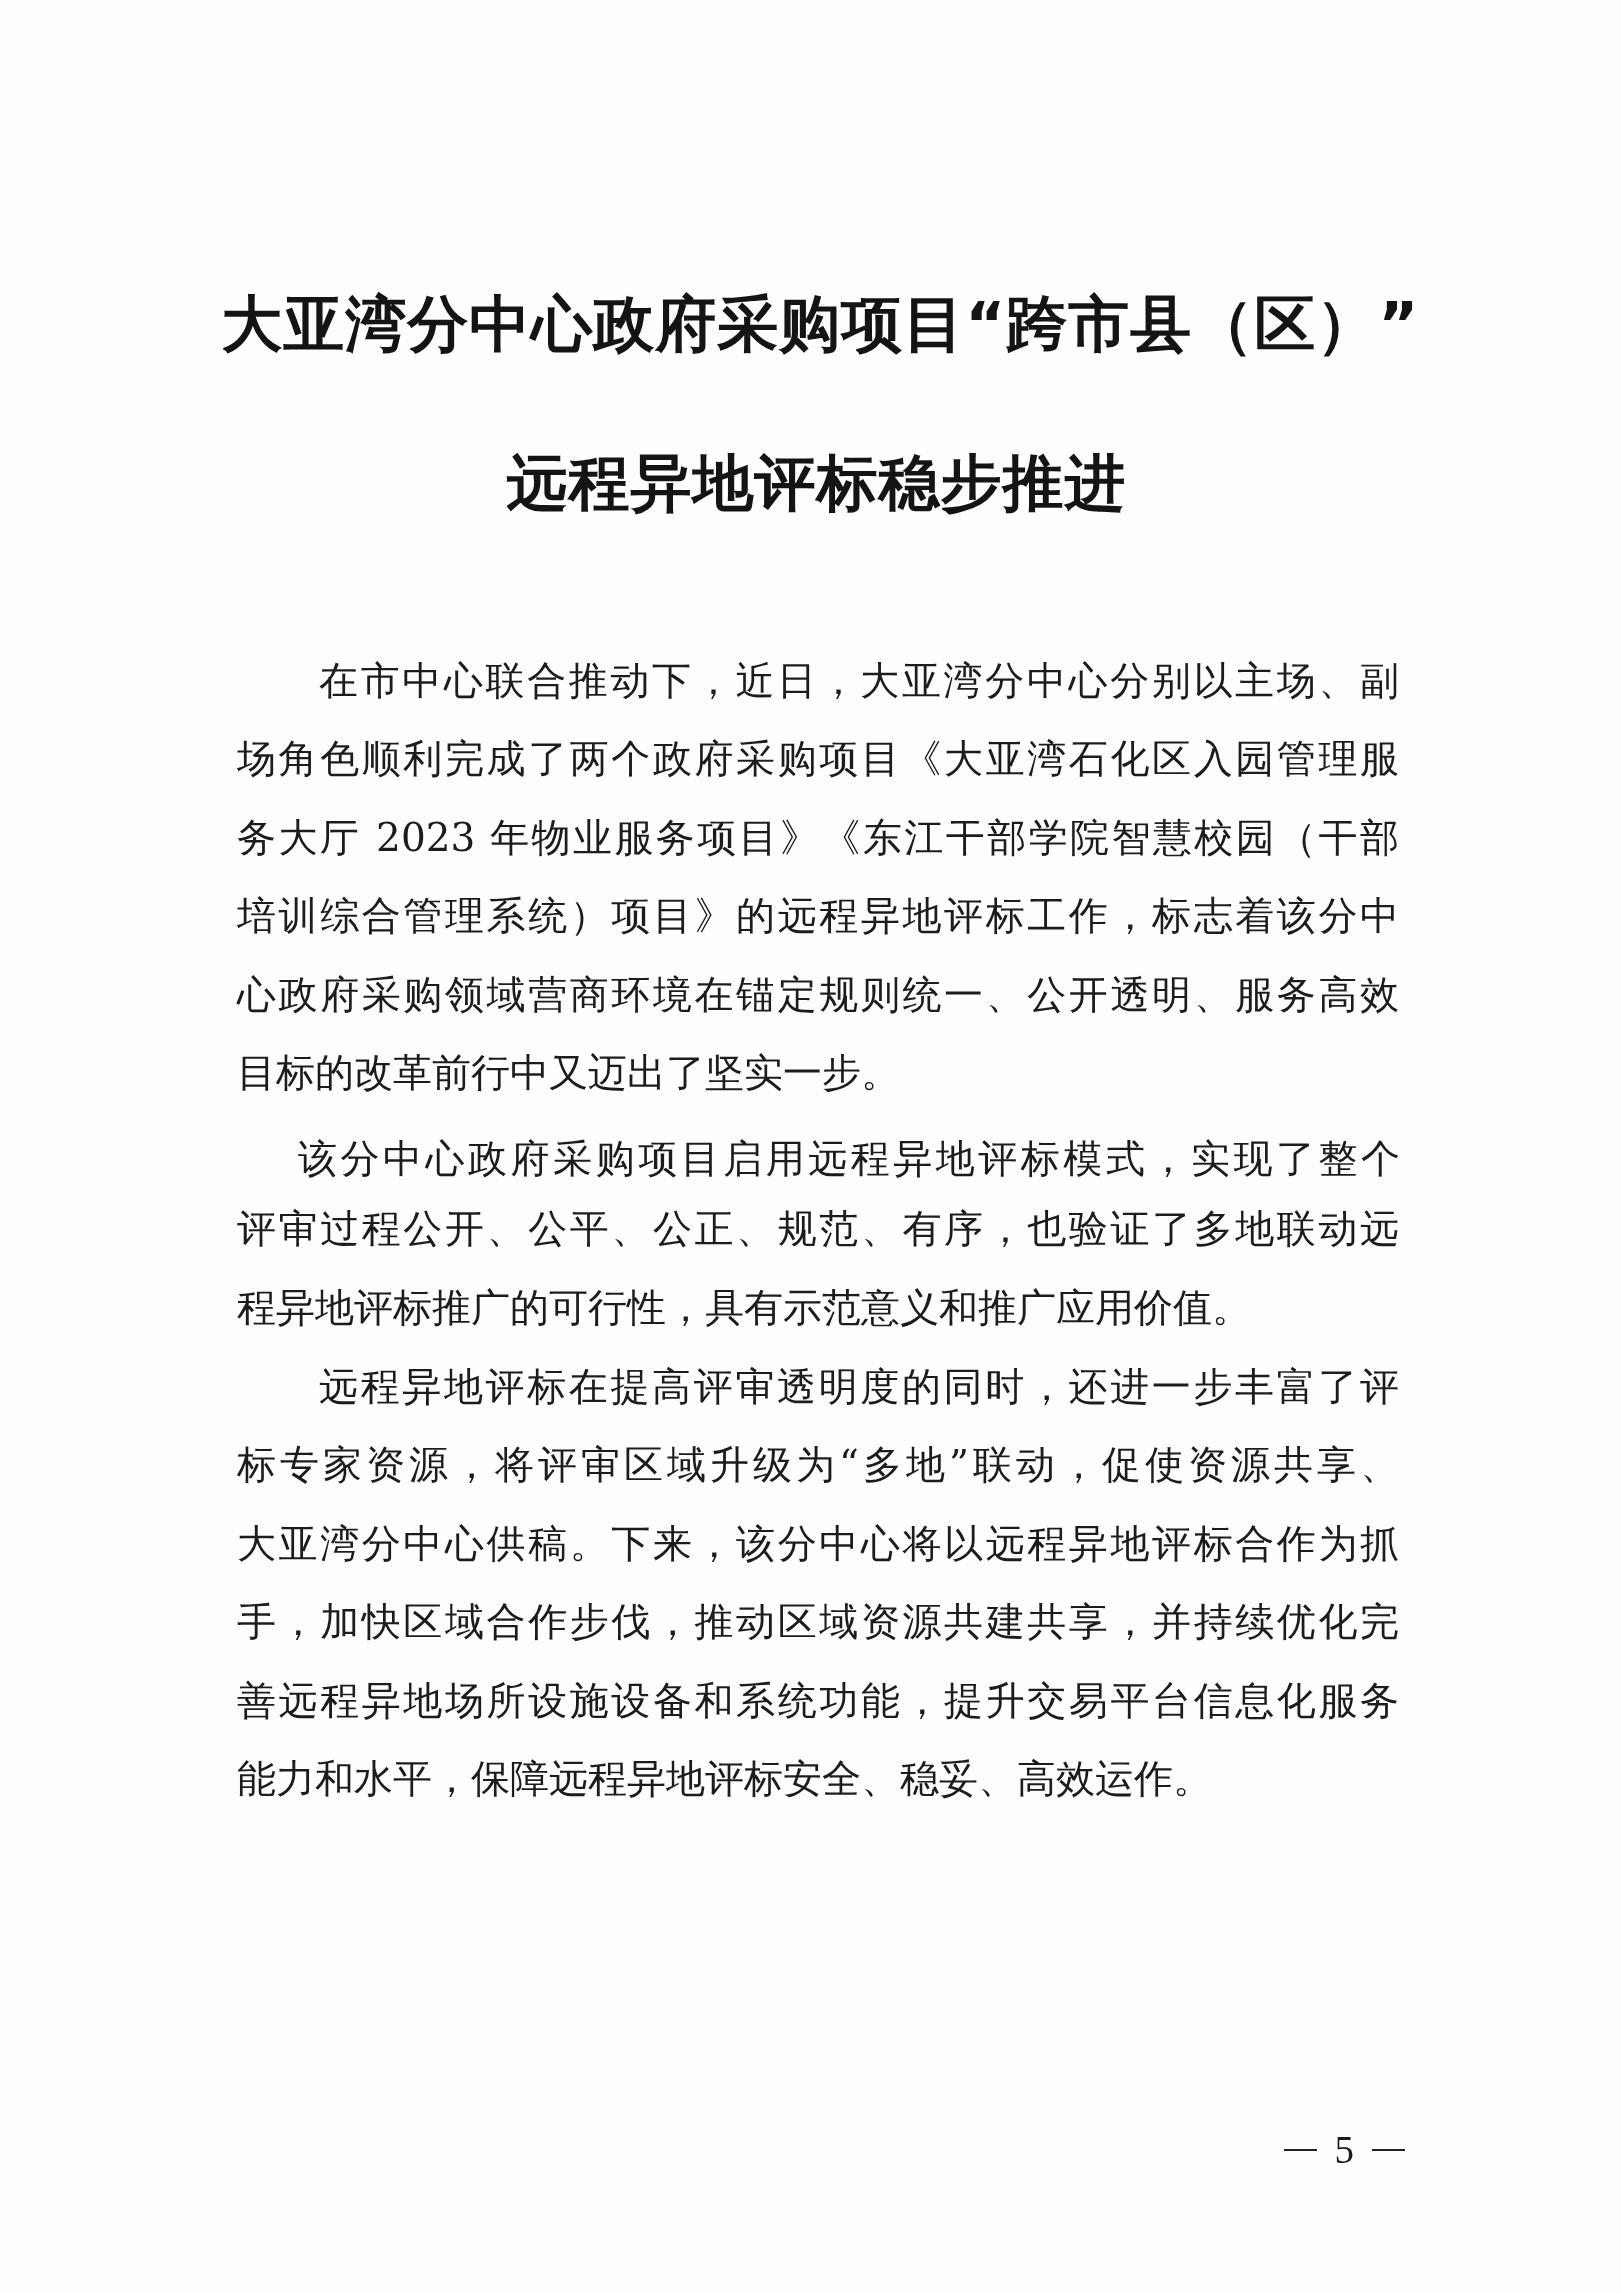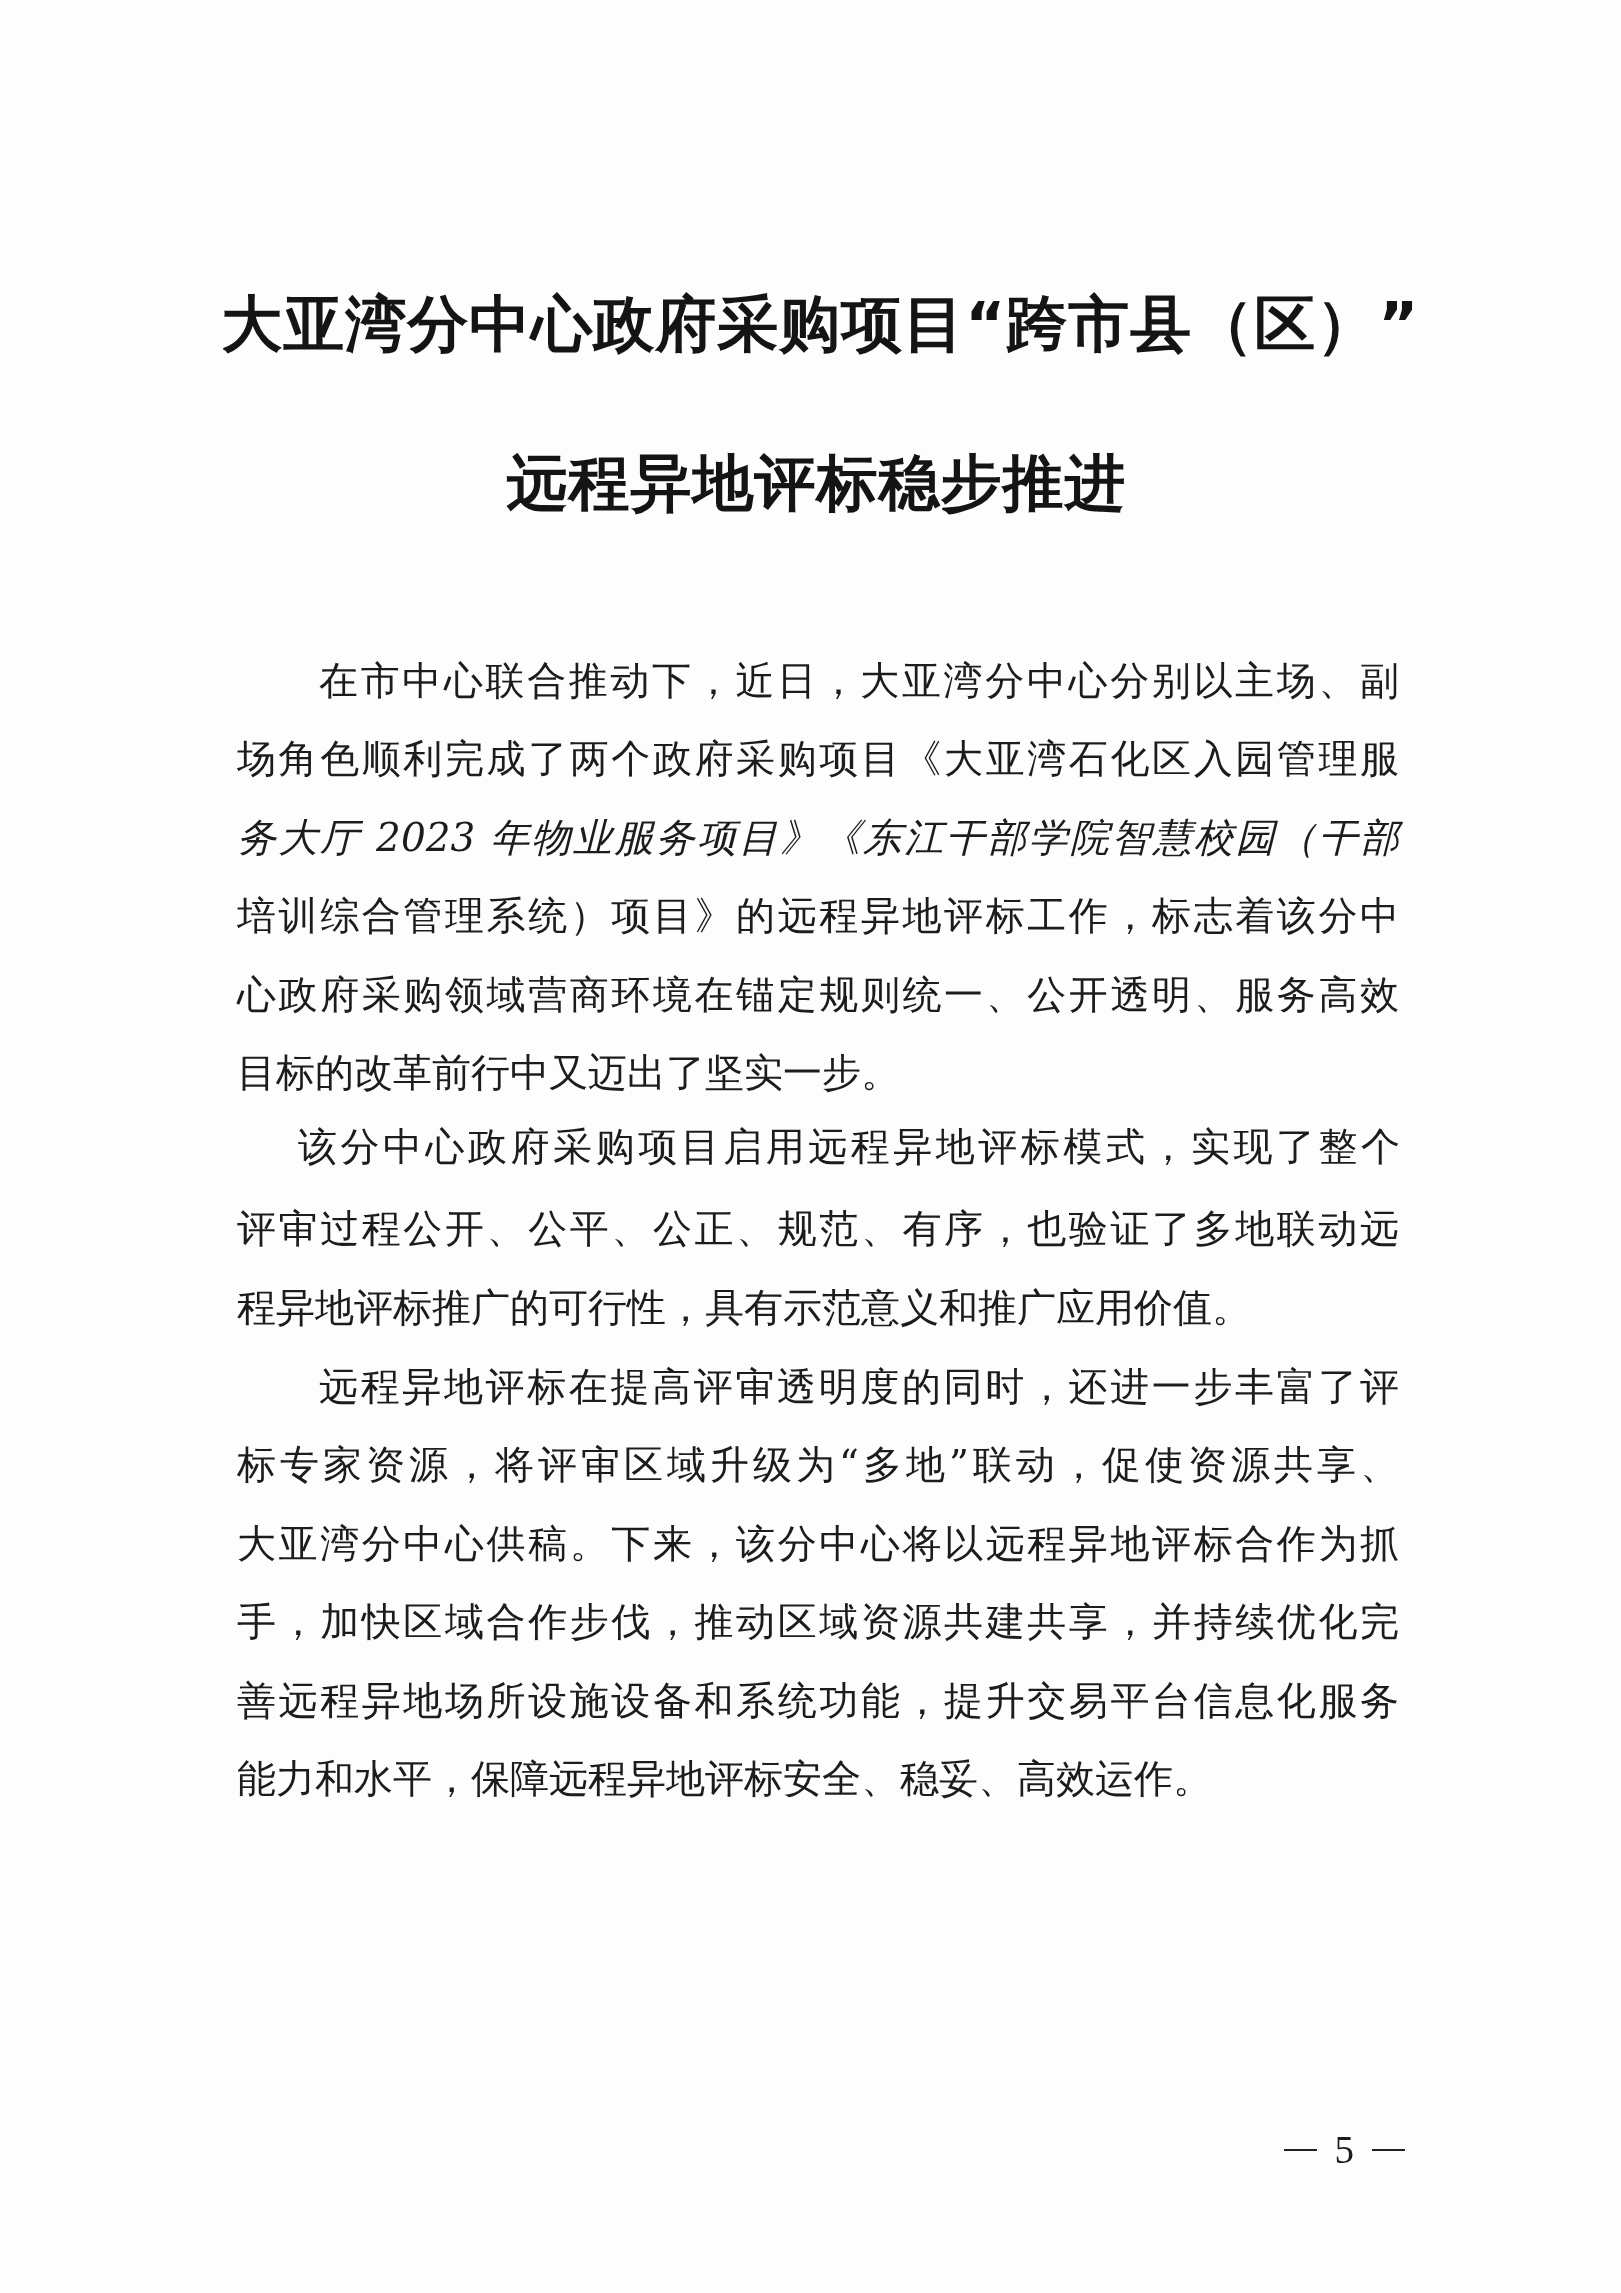--- a/index.html
+++ b/index.html
@@ -98,28 +98,28 @@
 <body>
 
 <div class="page">
 
   <h1 class="title title-line-1">大亚湾分中心政府采购项目“跨市县（区）”</h1>
   <h1 class="title title-line-2">远程异地评标稳步推进</h1>
 
   <div class="body-text" style="top:651px;">
     <p class="line indent" style="top:0px;">在市中心联合推动下，近日，大亚湾分中心分别以主场、副</p>
     <p class="line" style="top:78px;">场角色顺利完成了两个政府采购项目《大亚湾石化区入园管理服</p>
-    <p class="line" style="top:157px;font-style:italic;">务大厅 2023 年物业服务项目》《东江干部学院智慧校园（干部</p>
+    <p class="line" style="top:157px;">务大厅 2023 年物业服务项目》《东江干部学院智慧校园（干部</p>
     <p class="line" style="top:235px;">培训综合管理系统）项目》的远程异地评标工作，标志着该分中</p>
     <p class="line" style="top:314px;">心政府采购领域营商环境在锚定规则统一、公开透明、服务高效</p>
     <p class="line last" style="top:392px;">目标的改革前行中又迈出了坚实一步。</p>
   </div>
 
   <div class="body-text" style="top:1121px;">
-    <p class="line indent" style="top:0px; left:61px; width:1102px;font-family:Liberation Mono, monospace;">该分中心政府采购项目启用远程异地评标模式，实现了整个</p>
+    <p class="line indent" style="top:8px; left:61px; width:1102px;">该分中心政府采购项目启用远程异地评标模式，实现了整个</p>
     <p class="line" style="top:78px;">评审过程公开、公平、公正、规范、有序，也验证了多地联动远</p>
     <p class="line last" style="top:157px;">程异地评标推广的可行性，具有示范意义和推广应用价值。</p>
   </div>
 
   <div class="body-text" style="top:1357px;">
     <p class="line indent" style="top:0px;">远程异地评标在提高评审透明度的同时，还进一步丰富了评</p>
     <p class="line" style="top:78px;">标专家资源，将评审区域升级为“多地”联动，促使资源共享、</p>
     <p class="line" style="top:157px;">大亚湾分中心供稿。下来，该分中心将以远程异地评标合作为抓</p>
     <p class="line" style="top:235px;">手，加快区域合作步伐，推动区域资源共建共享，并持续优化完</p>
     <p class="line" style="top:314px;">善远程异地场所设施设备和系统功能，提升交易平台信息化服务</p>

